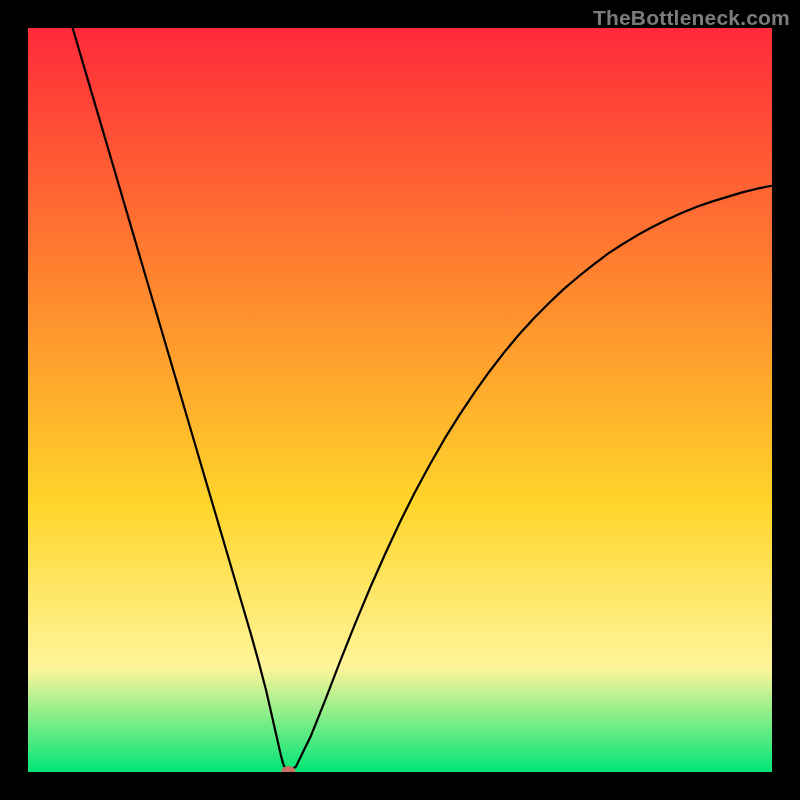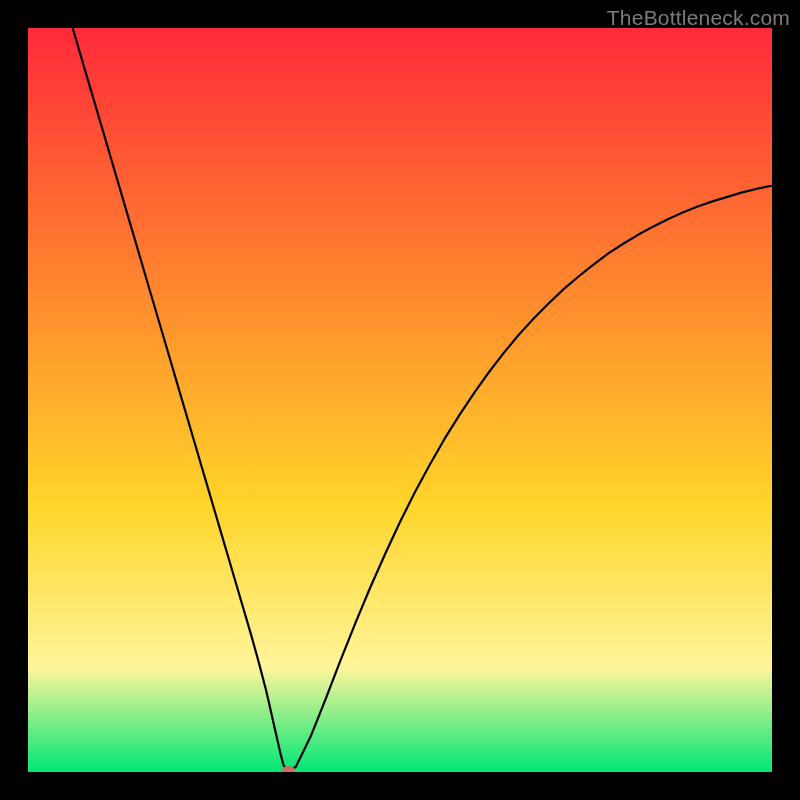--- a/index.html
+++ b/index.html
@@ -30,21 +30,21 @@
     display: block;
     width: 100%;
     height: 100%;
   }
   .watermark {
     position: absolute;
     top: 6px;
     right: 10px;
     color: #7c7c7c;
     font-size: 21px;
-    font-weight: 400;
+    font-weight: 700;
     letter-spacing: 0.2px;
     text-align: right;
   }
 </style>
 </head>
 <body>
 
 <div class="frame">
 
   <div class="plot-area">

